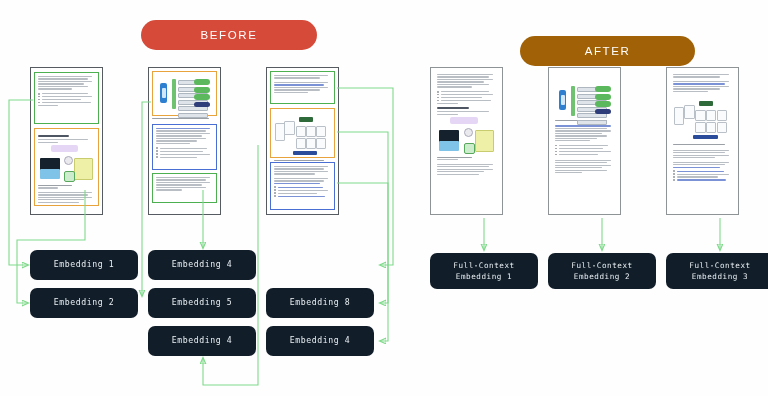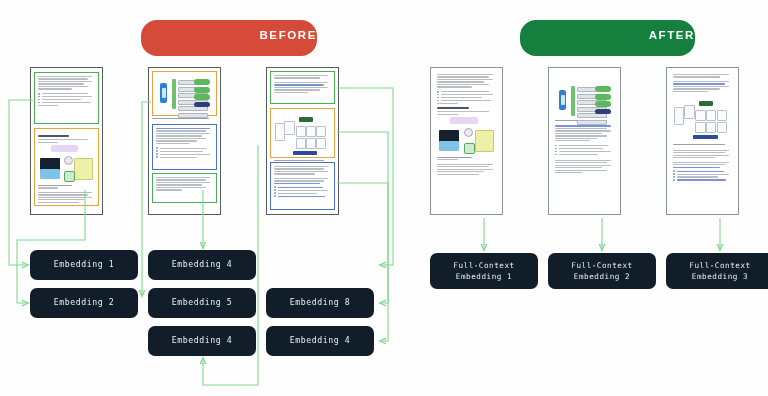--- a/index.html
+++ b/index.html
@@ -6,28 +6,28 @@
   body{
     width:768px;height:396px;overflow:hidden;
     background:#ffffff;
     font-family:"Liberation Sans",sans-serif;
   }
   #stage{position:relative;width:768px;height:396px;background:#fefefe;}
 
   
   .badge{
     position:absolute;top:20px;
-    height:36px;line-height:30px;
+    height:30px;line-height:30px;
     border-radius:16px;
-    color:#fff;font-size:11.5px;font-weight:700;letter-spacing:1.6px;
-    text-align:right;
+    color:#fff;font-size:11.5px;font-weight:400;letter-spacing:1.6px;
+    text-align:center;
     font-family:"Liberation Sans",sans-serif;
   }
   .badge.before{left:141px;width:176px;background:#d64a3a;}
-  .badge.after {left:520px;width:175px;background:#15803d;}
+  .badge.after {left:520px;width:175px;background:#a16207;margin-top:16px;}
 
   
   .page{
     position:absolute;top:67px;width:73px;height:148px;
     background:#ffffff;border:1.2px solid #555b60;
     box-sizing:border-box;
     overflow:hidden;
   }
   .page.thin{border:1px solid #8e9396;}
   .page .inner{position:absolute;inset:0;padding:3px;box-sizing:border-box;}

